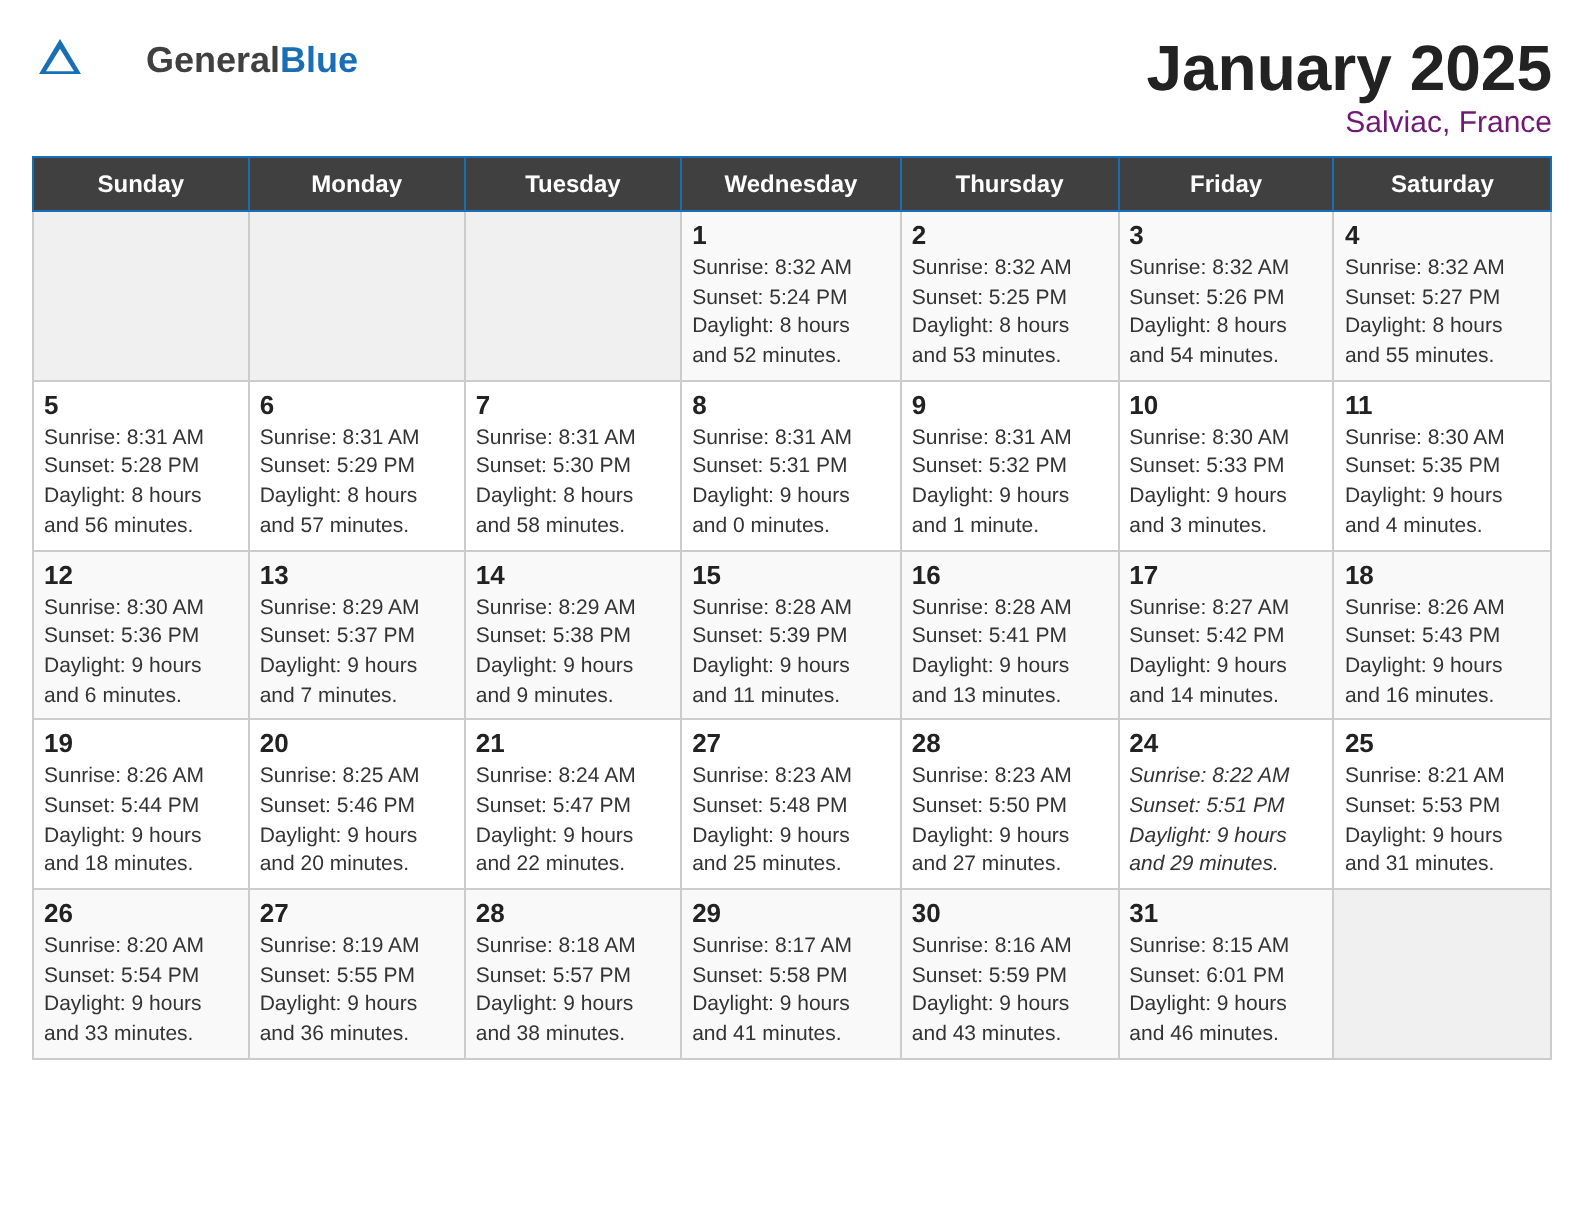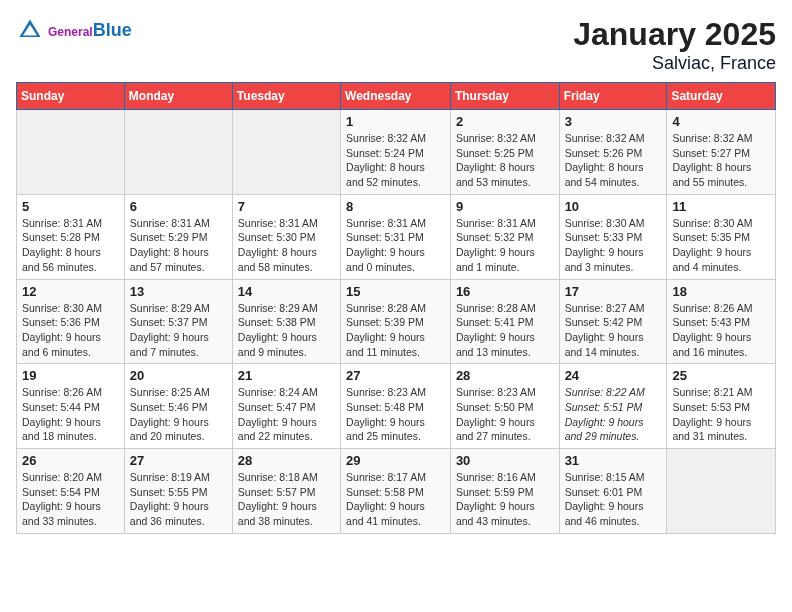--- a/index.html
+++ b/index.html
@@ -27,33 +27,33 @@
     }
     .title-area {
       text-align: right;
     }
     .month-title {
       font-size: 32px;
       font-weight: bold;
       color: #222;
     }
     .location-title {
-      font-size: 18px;
-      color: #0f172a;
+      font-size: 15px;
+      color: #701a75;
     }
     .calendar {
       width: 100%;
       border-collapse: collapse;
       font-size: 11px;
     }
     .calendar th {
-      background: #ef4444;
+      background: #404040;
       color: #fff;
       padding: 6px 4px;
-      text-align: left;
+      text-align: center;
       font-size: 12px;
       border: 1px solid #1a6eb5;
     }
     .calendar td {
       vertical-align: top;
       border: 1px solid #ccc;
       padding: 4px 5px;
       width: 113px;
       min-height: 80px;
       background: #fff;
@@ -82,21 +82,21 @@
 </head>
 <body>
 
 <div class="header">
   <div class="logo">
     <svg class="logo-icon" viewBox="0 0 40 40" xmlns="http://www.w3.org/2000/svg">
       <polygon points="20,5 35,30 5,30" fill="#1a6eb5"></polygon>
       <polygon points="20,12 30,28 10,28" fill="#fff"></polygon>
     </svg>
     <div>
-      <span style="font-size:12px;font-weight:bold;color:#a21caf;">General</span><span style="font-size:18px;font-weight:bold;color:#1a6eb5;">Blue</span>
+      <span style="font-size:18px;font-weight:bold;color:#404040;margin-left:25px;">General</span><span style="font-size:18px;font-weight:bold;color:#1a6eb5;">Blue</span>
     </div>
   </div>
   <div class="title-area">
     <div class="month-title">January 2025</div>
     <div class="location-title">Salviac, France</div>
   </div>
 </div>
 
 <table class="calendar">
   <thead>

